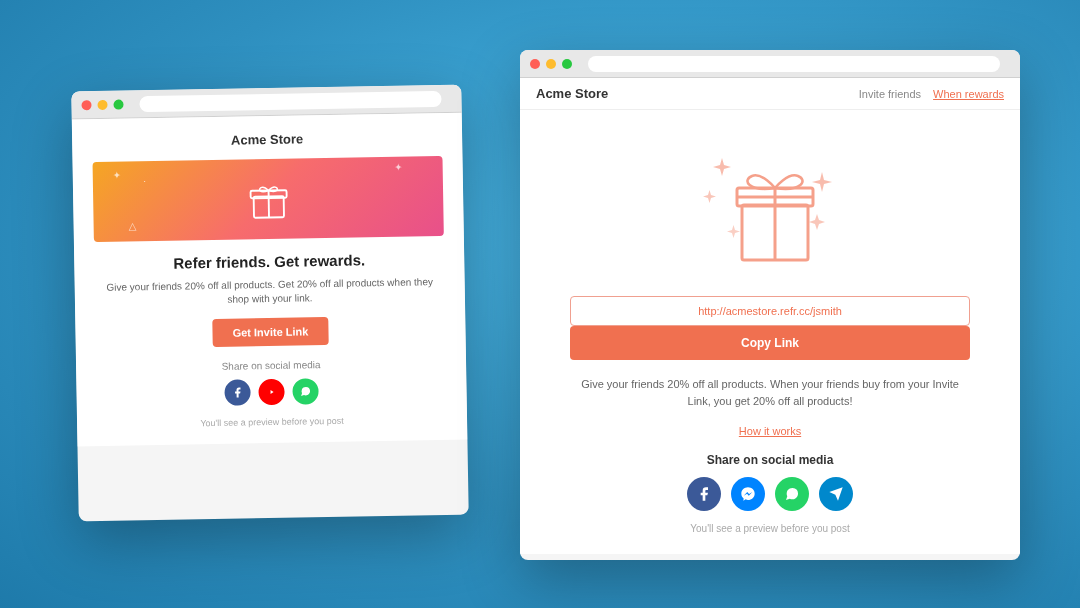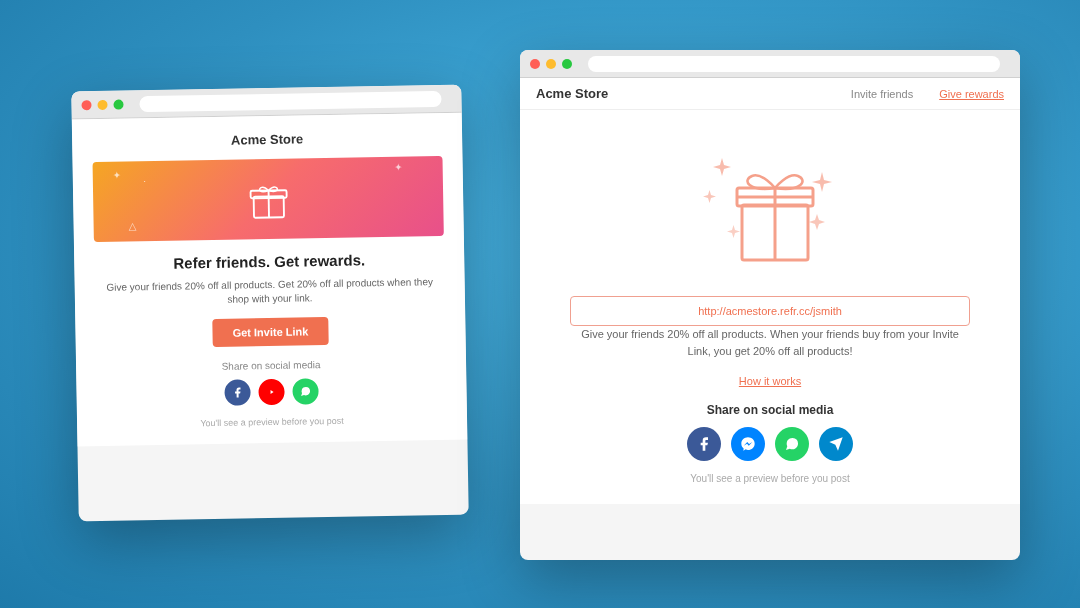--- a/index.html
+++ b/index.html
@@ -186,21 +186,21 @@
     }
 
     .front-store-name {
       font-size: 13px;
       font-weight: 600;
       color: #333;
     }
 
     .front-nav-links {
       display: flex;
-      gap: 26px;
+      gap: 12px;
     }
 
     .nav-link {
       font-size: 11px;
       color: #888;
       text-decoration: none;
     }
 
     .nav-link-active {
       color: #f07050;
@@ -372,21 +372,21 @@
       <div class="traffic-light tl-red"></div>
       <div class="traffic-light tl-yellow"></div>
       <div class="traffic-light tl-green"></div>
       <div class="url-bar"></div>
     </div>
 
     <div class="front-navbar">
       <div class="front-store-name">Acme Store</div>
       <div class="front-nav-links">
         <a class="nav-link">Invite friends</a>
-        <a class="nav-link nav-link-active">Give rewards</a>
+        <a class="nav-link nav-link-active">When rewards</a>
       </div>
     </div>
 
     <div class="front-body">
       
       <div class="gift-illustration">
         <svg width="160" height="150" viewBox="0 0 160 150" fill="none">
 
           <path d="M30 35 L32 28 L34 35 L41 37 L34 39 L32 46 L30 39 L23 37 Z" fill="#f5a08a" opacity="0.7"></path>
           <path d="M18 65 L19.5 60 L21 65 L26 66.5 L21 68 L19.5 73 L18 68 L13 66.5 Z" fill="#f5a08a" opacity="0.6"></path>
@@ -403,20 +403,21 @@
           <line x1="47" y1="67" x2="123" y2="67" stroke="#f5a08a" stroke-width="3"></line>
 
           <path d="M85 58 C85 58 72 42 62 46 C52 50 58 62 85 58Z" stroke="#f5a08a" stroke-width="2.5" fill="none"></path>
 
           <path d="M85 58 C85 58 98 42 108 46 C118 50 112 62 85 58Z" stroke="#f5a08a" stroke-width="2.5" fill="none"></path>
         </svg>
       </div>
 
 
       <div class="invite-link-box">http://acmestore.refr.cc/jsmith</div>
+      <button class="copy-btn">Copy Link</button>
 
       <div class="front-subtext">Give your friends 20% off all products. When your friends buy from your Invite Link, you get 20% off all products!</div>
       <a class="how-it-works">How it works</a>
 
       <div class="front-share-label">Share on social media</div>
 
       <div class="front-social-icons">
         <div class="front-social-circle fsc-fb">
           <svg width="16" height="16" viewBox="0 0 24 24" fill="white">
               <path d="M18 2h-3a5 5 0 0 0-5 5v3H7v4h3v8h4v-8h3l1-4h-4V7a1 1 0 0 1 1-1h3z"></path>

